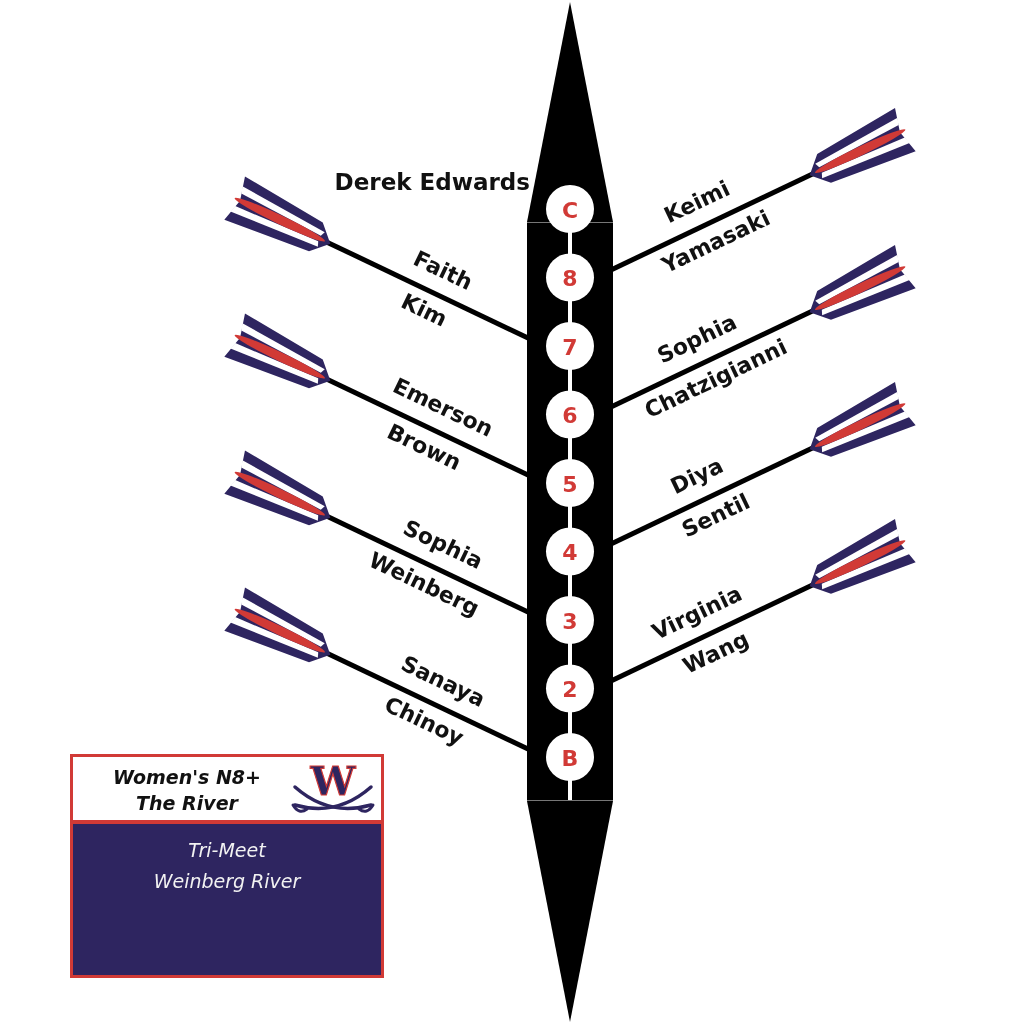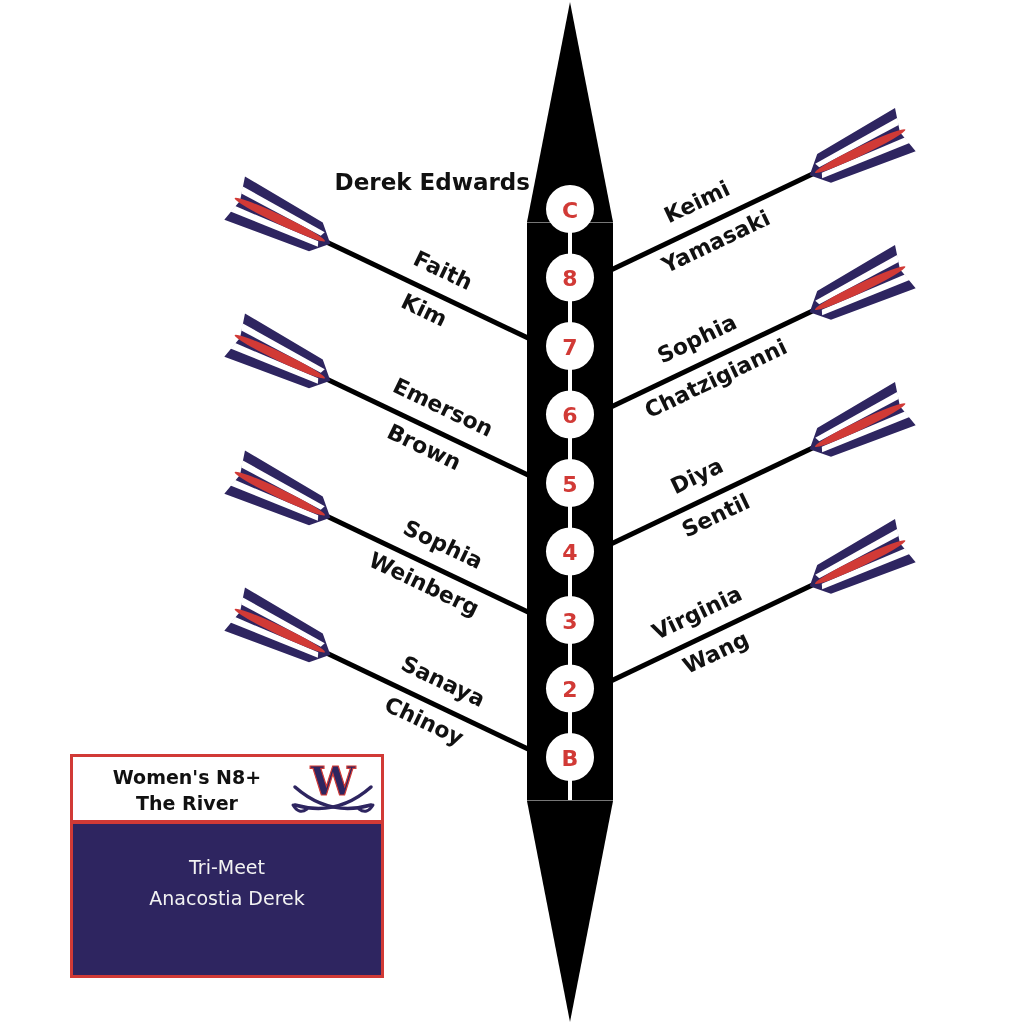--- a/index.html
+++ b/index.html
@@ -4,22 +4,22 @@
 <style>
   html, body { margin:0; padding:0; background:#ffffff; }
   body { width:1024px; height:1024px; position:relative; overflow:hidden; font-family:"DejaVu Sans", sans-serif; }
   #stage { position:absolute; left:0; top:0; width:1024px; height:1024px; }
   .name { font-family:"DejaVu Sans", sans-serif; font-weight:bold; font-size:22px; fill:#111; }
   .seat-label { font-family:"DejaVu Sans", sans-serif; font-weight:bold; font-size:22px; text-anchor:middle; dominant-baseline:central; }
   .info-box { position:absolute; left:70px; top:754px; width:314px; height:224px; border:3px solid #d13a36; box-sizing:border-box; background:#2e2560; }
   .info-head { position:absolute; left:0; top:0; width:100%; height:67px; background:#ffffff; border-bottom:4px solid #d13a36; box-sizing:border-box; }
   .info-title { position:absolute; left:0; top:7px; width:228px; text-align:center; font-family:"DejaVu Sans", sans-serif; font-weight:bold; font-size:19px; line-height:26px; color:#111; }
   .logo { position:absolute; right:4px; top:2px; width:88px; height:62px; }
-  .info-body { position:absolute; left:0; top:67px; width:100%; height:151px; text-align:center; color:#f2f2f2; font-family:"DejaVu Sans", sans-serif; font-size:19px; line-height:30.5px; padding-top:28px; box-sizing:border-box; }
-  .info-line { display:block; }
+  .info-body { position:absolute; left:0; top:67px; width:100%; height:151px; text-align:center; color:#f2f2f2; font-family:"DejaVu Sans", sans-serif; font-size:19px; line-height:30.5px; padding-top:11px; box-sizing:border-box; }
+  .info-line { display:block;font-style:italic; }
 </style>
 </head>
 <body>
 
 <svg id="stage" viewBox="0 0 1024 1024" xmlns="http://www.w3.org/2000/svg">
   <g id="oars">
       <g>
         <line x1="612" y1="269.5" x2="815.0816889787186" y2="172.6350032181336" stroke="#000" stroke-width="5"></line>
         <g transform="translate(815.0816889787186,172.6350032181336) rotate(-25.5)">
           <polygon points="-6,0 10,-16 100,-24 94,0 100,24 10,16" fill="#2e2560"></polygon>
@@ -170,15 +170,15 @@
       <g fill="none" stroke="#2e2560" stroke-width="3.5" stroke-linecap="round">
         <path d="M6 28 Q40 58 82 46"></path>
         <path d="M82 28 Q48 58 6 46"></path>
         <path d="M4 46 Q10 56 18 50" stroke-width="3"></path>
         <path d="M84 46 Q78 56 70 50" stroke-width="3"></path>
       </g>
     </svg>
   </div>
   <div class="info-body">
     <span class="info-line">Tri-Meet</span>
-    <span class="info-line">Anacostia Derek</span>
+    <span class="info-line">Weinberg River</span>
   </div>
 </div>
 
 </body></html>

